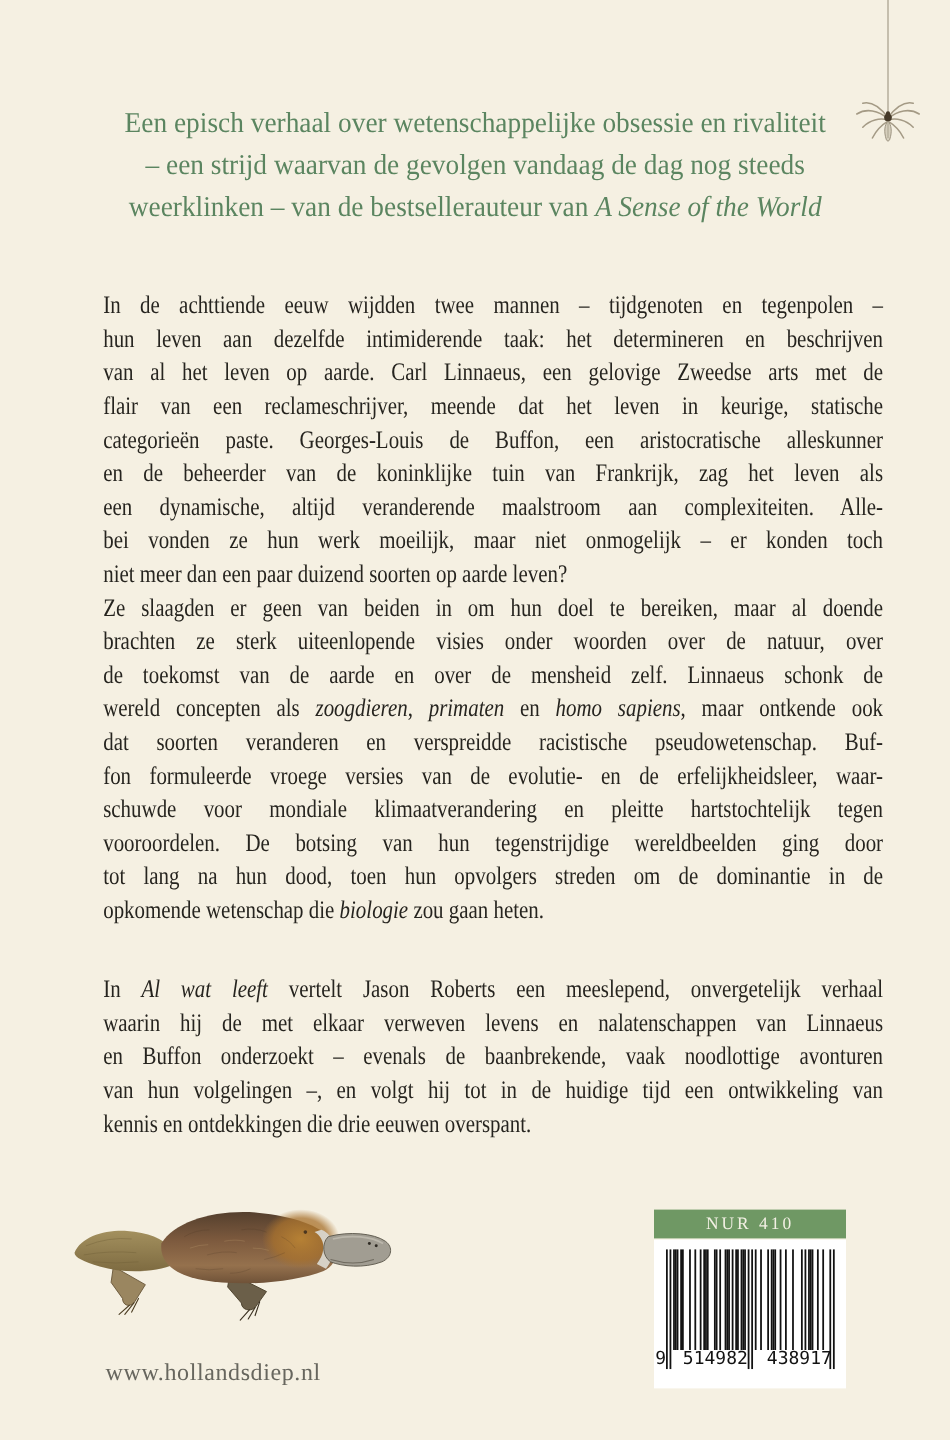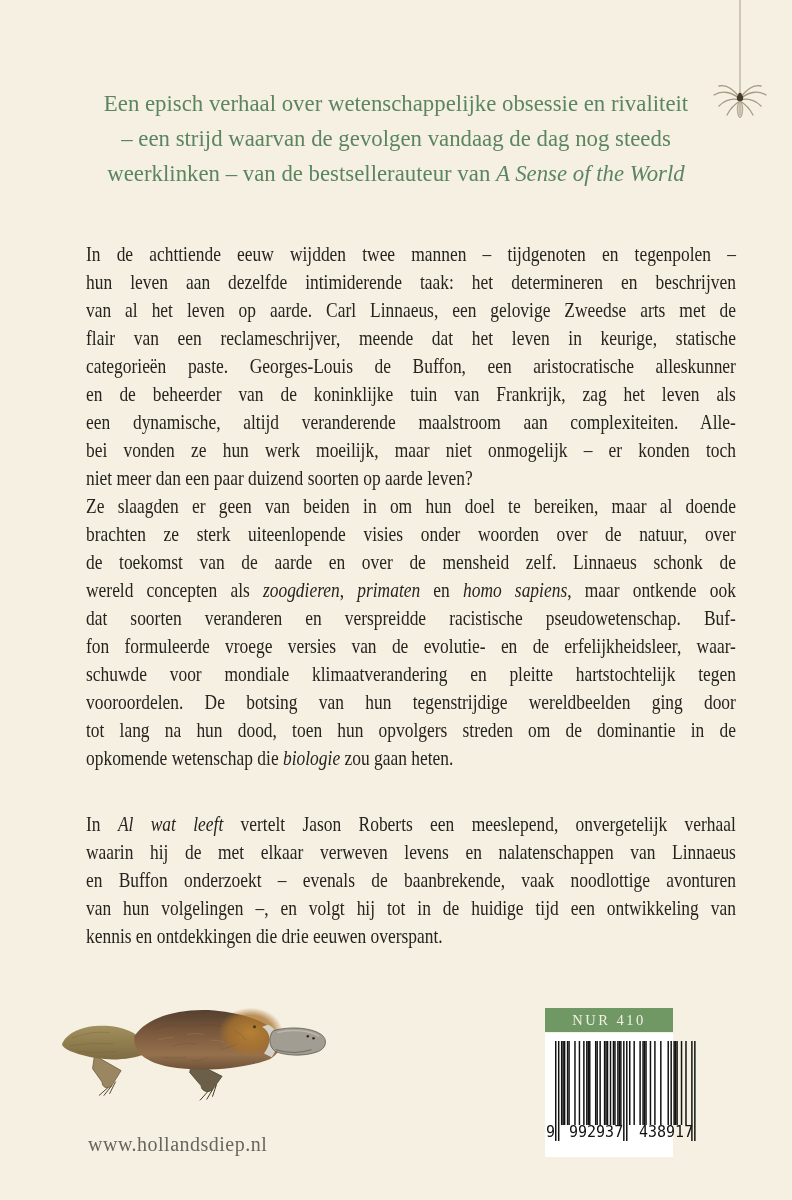--- a/index.html
+++ b/index.html
@@ -40,21 +40,21 @@
   .platypus { position:absolute; left:58px; top:1002px; }
 
   
   .publisher-url {
     position:absolute; left:88px; top:1133px;
     font-size:20px; letter-spacing:.5px;
     color: var(--url-grey, #67665e);
   }
 
   
-  .barcode-block { position:absolute; left:545px; top:1008px; width:128px; }
+  .barcode-block { position:absolute; left:545px; top:1008px; width:160px; }
   .nur-badge {
     height:24px; line-height:24px;
     background: var(--nur-green, #6f9864);
     color:#f3f0e4; text-align:center;
     font-size:14.5px; letter-spacing:2.5px;
     font-variant:small-caps;
   }
   .bc-panel { position:relative; background:#ffffff; height:124px; margin-top:1px; }
   .bc-bars { position:absolute; left:10px; top:8px; font-size:0; }
   .bc-digits {
@@ -244,19 +244,19 @@
             <rect x="118.40" y="0" width="1.48" height="84" fill="#121212"></rect>
             <rect x="119.88" y="0" width="1.48" height="84" fill="#121212"></rect>
             <rect x="121.36" y="0" width="1.48" height="84" fill="#121212"></rect>
             <rect x="125.80" y="0" width="1.48" height="84" fill="#121212"></rect>
             <rect x="130.24" y="0" width="1.48" height="84" fill="#121212"></rect>
             <rect x="136.16" y="0" width="1.48" height="100" fill="#121212"></rect>
             <rect x="139.12" y="0" width="1.48" height="100" fill="#121212"></rect>
           </svg></div>
       <div class="bc-digits">
         <span class="d0">9</span>
-        <span class="d1">992937</span>
+        <span class="d1">514982</span>
         <span class="d2">438917</span>
       </div>
     </div>
   </div>
 
 </div>
 
 </body></html>

